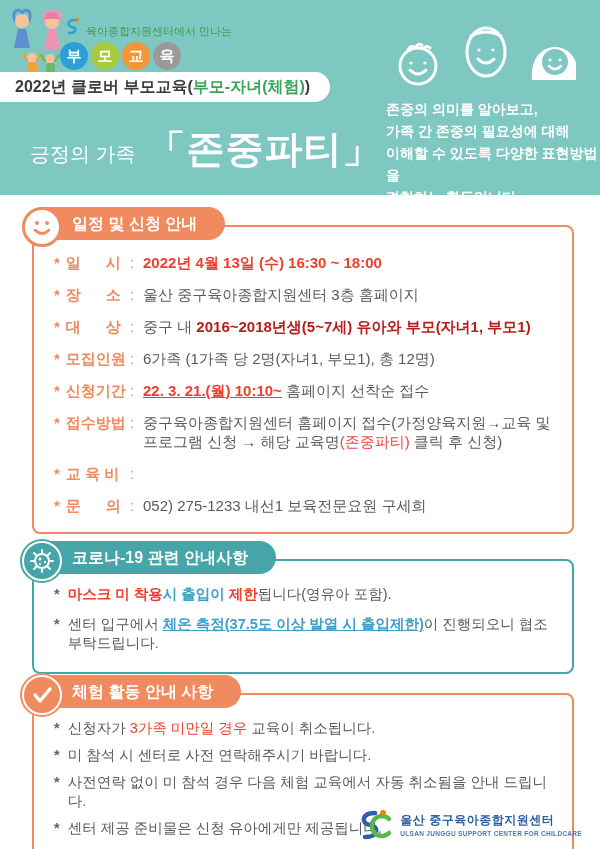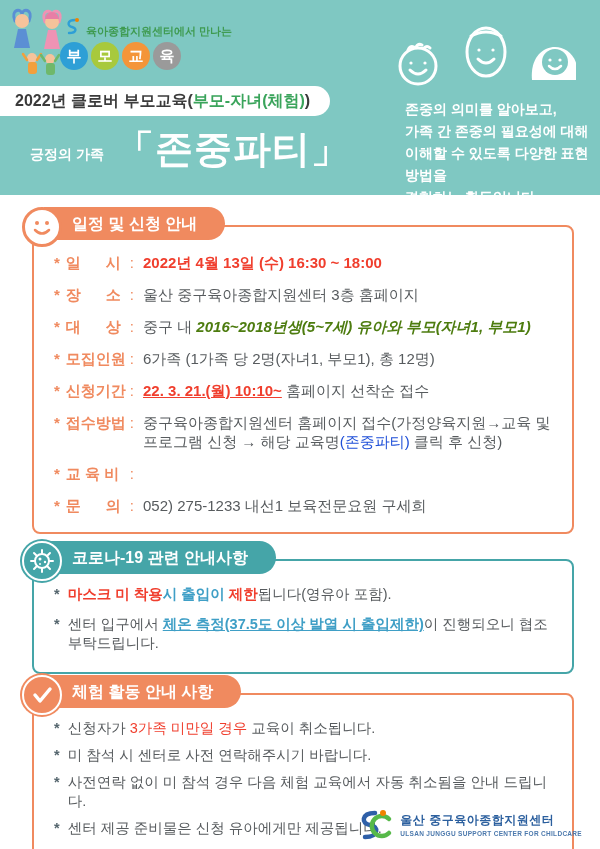--- a/index.html
+++ b/index.html
@@ -3,32 +3,32 @@
 <meta charset="utf-8">
 <style>
   html,body{margin:0;padding:0;}
   body{font-family:"Liberation Sans","DejaVu Sans",sans-serif;}
   .page{position:relative;width:600px;height:849px;background:#ffffff;overflow:hidden;}
 
   
   .header{position:absolute;top:0;left:0;width:600px;height:195px;background:#7fc8c2;}
   .family{position:absolute;left:6px;top:4px;}
   .logo-row{position:absolute;left:62px;top:12px;display:flex;align-items:center;gap:4px;}
-  .tagline{color:#3f9b51;font-size:11px;font-weight:700;margin-top:12px;}
+  .tagline{color:#3f9b51;font-size:11px;font-weight:400;margin-top:12px;}
   .circles-row{position:absolute;left:60px;top:42px;display:flex;gap:3px;}
   .brand-circle{width:28px;height:28px;border-radius:50%;color:#fff;font-weight:800;font-size:15px;
     display:flex;align-items:center;justify-content:center;}
-  .subtitle-pill{position:absolute;left:0;top:86px;height:30px;line-height:30px;background:#ffffff;
+  .subtitle-pill{position:absolute;left:0;top:72px;height:30px;line-height:30px;background:#ffffff;
     padding:0 20px 0 15px;border-radius:0 15px 15px 0;font-size:16px;font-weight:800;color:#3b3b3b;white-space:nowrap;}
   .subtitle-hl{color:#3aa45b;}
   .title-row{position:absolute;left:30px;top:124px;display:flex;align-items:center;gap:12px;color:#fff;white-space:nowrap;}
-  .title-small{font-size:14px;font-weight:700;padding-top:10px;text-align:right;}
+  .title-small{font-size:20px;font-weight:400;padding-top:10px;text-align:right;}
   .title-big{font-size:38px;font-weight:800;letter-spacing:1px;}
   .faces{position:absolute;right:24px;top:14px;}
-  .description{position:absolute;left:405px;top:98px;color:#ffffff;font-size:14px;font-weight:700;line-height:22px;}
+  .description{position:absolute;left:386px;top:98px;color:#ffffff;font-size:14px;font-weight:700;line-height:22px;}
 
   
   .content{position:absolute;top:195px;left:0;width:600px;}
   .info-box{position:relative;border-radius:8px;background:#fff;}
   .box-orange{border:2px solid #f08a5f;}
   .box-teal{border:2px solid #45a5a8;}
   .box1{margin:30px 26px 0 32px;padding:26px 14px 4px 20px;}
   .box2{margin:25px 26px 16px 32px;padding:24px 12px 8px 20px;}
   .box3{margin:19px 26px 0 32px;padding:24px 12px 6px 20px;}
 
@@ -50,23 +50,23 @@
   .lrow .val{flex:1;}
 
   .srow{display:flex;align-items:flex-start;font-size:14.5px;line-height:19px;margin-bottom:11px;}
   .srow .star{color:#55666e;font-weight:700;margin-right:8px;}
   .srow .val{flex:1;}
   .box3 .srow{margin-bottom:8px;}
 
   .c-red{color:#f03e2d;}
   .c-orange{color:#f08a5f;}
   .c-blue{color:#3f9fc6;}
-  .c-teal{color:#1d4ed8;}
+  .c-teal{color:#ef4444;}
   .c-dark{color:#575b5e;}
-  .c-black{color:#4d7c0f;font-style:italic;}
+  .c-black{color:#b91c1c;}
   .b{font-weight:800;}
   .u{text-decoration:underline;}
 
   
   .footer{position:absolute;right:18px;bottom:6px;display:flex;align-items:center;gap:7px;}
   .org-text{display:flex;flex-direction:column;align-items:flex-start;}
   .org-name{color:#2b5f9e;font-size:12px;font-weight:800;letter-spacing:0.5px;}
   .org-name-en{color:#4c79ad;font-size:6.5px;font-weight:700;letter-spacing:0.3px;margin-top:1px;}
 </style>
 </head>

